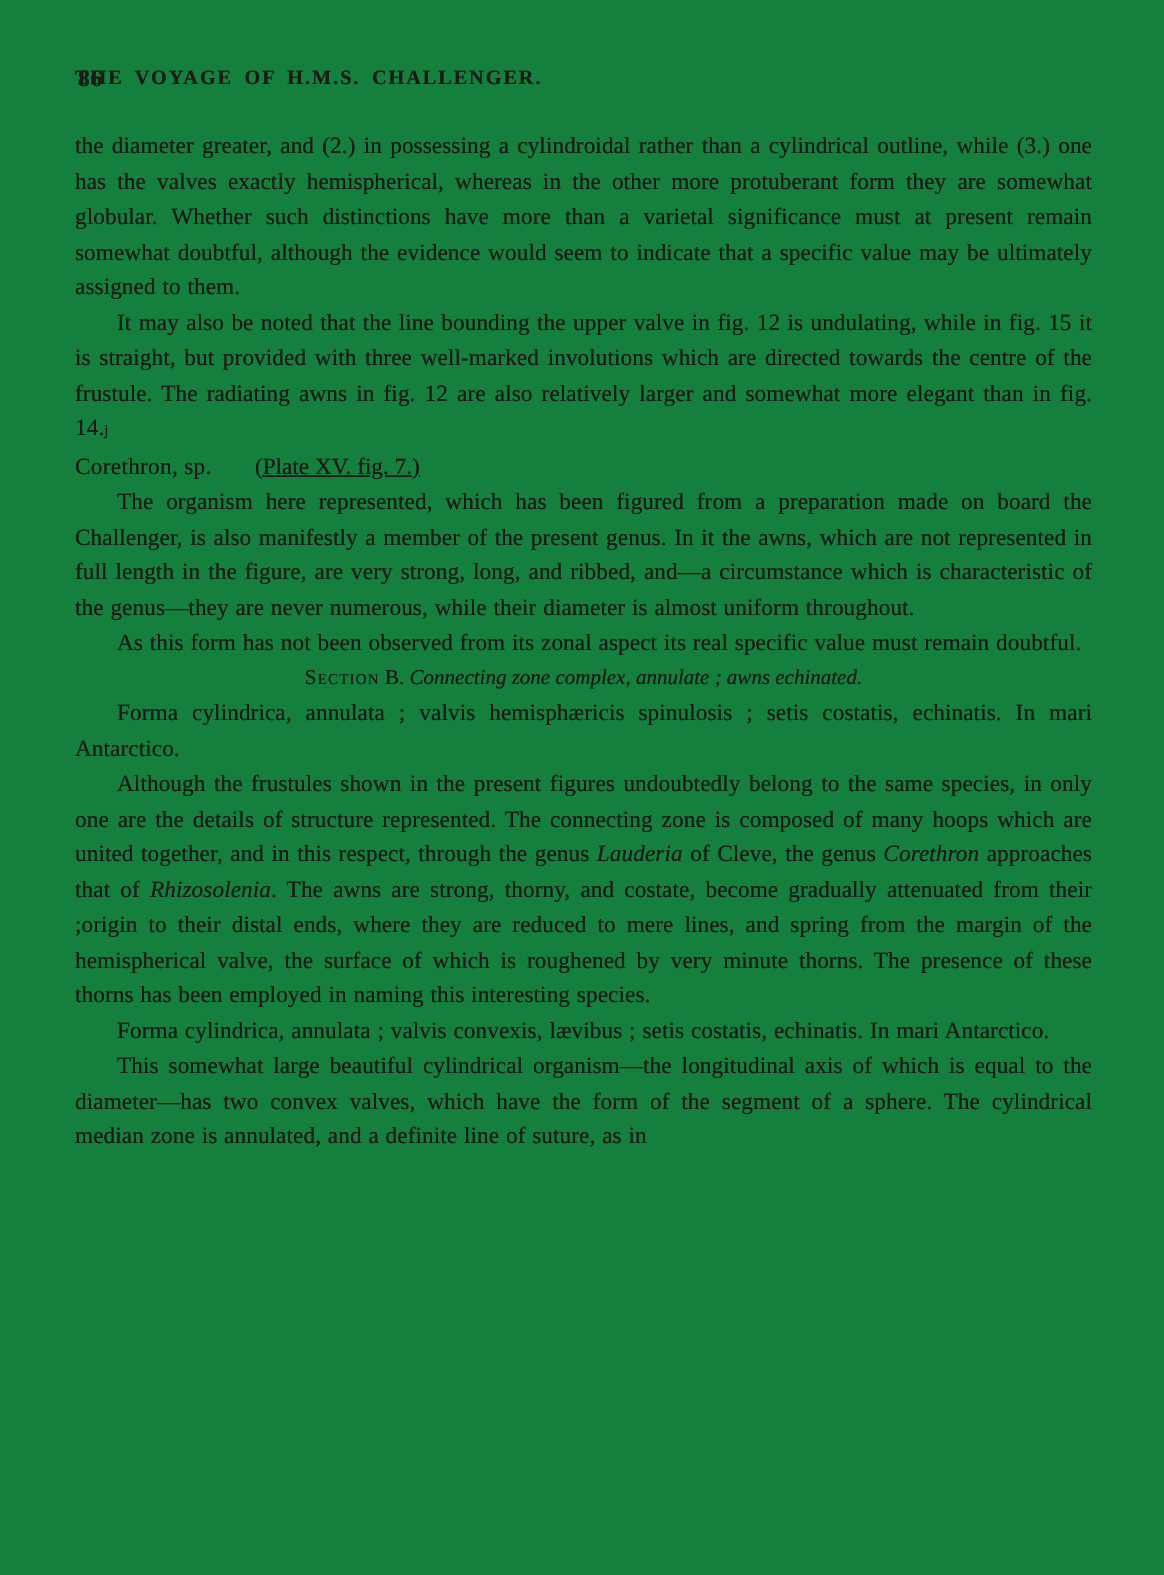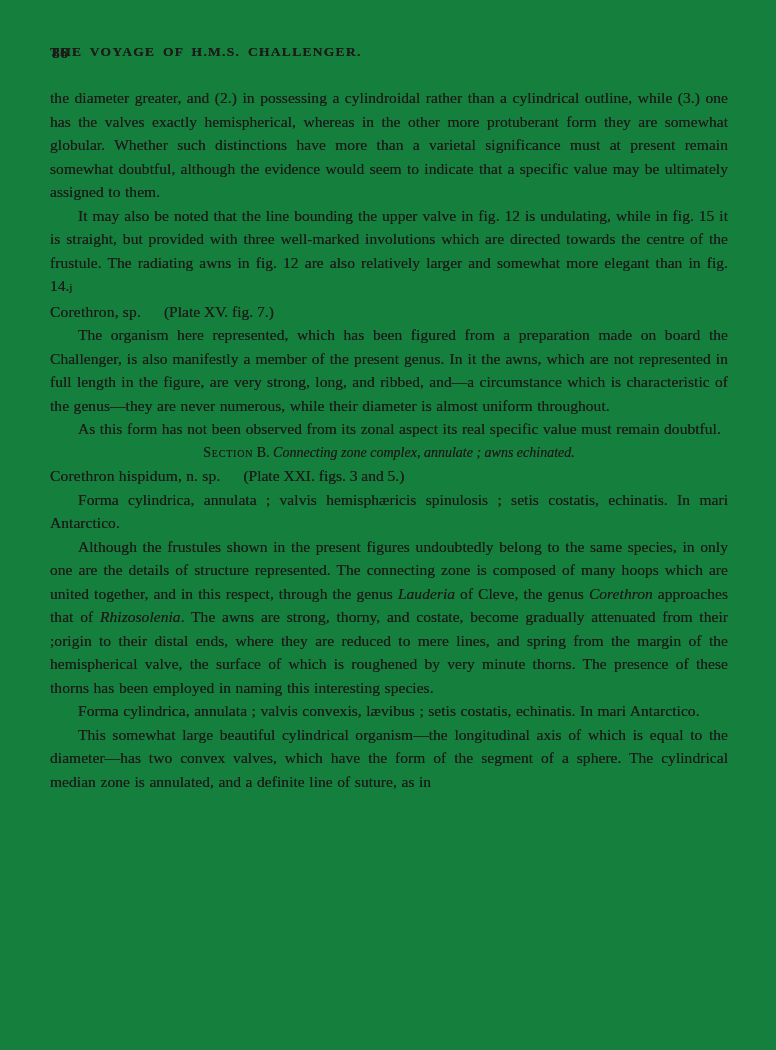--- a/index.html
+++ b/index.html
@@ -51,21 +51,21 @@
   p.indent { text-indent: 28px; }
   
   p.heading {
     margin: 0;
     font-size: 15.5px;
     line-height: 23.5px;
     text-align: left;
     text-shadow: 0 0 0.35px rgba(25,22,20,0.8);
   }
   .species { font-weight: normal; letter-spacing: 0.2px; }
-  .plate { margin-left: 19px; }
+  .plate { margin-left: 25px; text-decoration: underline; }
   
   p.section-head {
     margin: 0;
     font-size: 14px;
     line-height: 23.5px;
     text-align: center;
     text-shadow: 0 0 0.35px rgba(25,22,20,0.8);
   }
   .smallcaps { font-variant: small-caps; letter-spacing: 0.8px; }
   .italic { font-style: italic; }
@@ -98,24 +98,20 @@
       <span class="species">Corethron, sp.</span>
       <span class="plate">(Plate XV. fig. 7.)</span>
     </p>
 
     <p class="body indent mt-after-head">The organism here represented, which has been figured from a preparation made on board the Challenger, is also manifestly a member of the present genus. In it the awns, which are not represented in full length in the figure, are very strong, long, and ribbed, and—a circumstance which is characteristic of the genus—they are never numerous, while their diameter is almost uniform throughout.</p>
 
     <p class="body indent">As this form has not been observed from its zonal aspect its real specific value must remain doubtful.</p>
 
     <p class="section-head mt-section"><span class="smallcaps">Section</span><span> B. </span><span class="italic">Connecting zone complex, annulate ; awns echinated.</span></p>
 
-    <p class="heading mt-hispidum">
-      <span class="species">Corethron hispidum, n. sp.</span>
-      <span class="plate">(Plate XXI. figs. 3 and 5.)</span>
-    </p>
 
     <p class="body indent mt-forma">Forma cylindrica, annulata ; valvis hemisphæricis spinulosis ; setis costatis, echinatis. In mari Antarctico.</p>
 
     <p class="body indent"><span>Although the frustules shown in the present figures undoubtedly belong to the same species, in only one are the details of structure represented. The connecting zone is composed of many hoops which are united together, and in this respect, through the genus </span><span class="italic">Lauderia</span><span> of Cleve, the genus </span><span class="italic">Corethron</span><span> approaches that of </span><span class="italic">Rhizosolenia</span><span>. The awns are strong, thorny, and costate, become gradually attenuated from their ;origin to their distal ends, where they are reduced to mere lines, and spring from the margin of the hemispherical valve, the surface of which is roughened by very minute thorns. The presence of these thorns has been employed in naming this interesting species.</span></p>
 
 
     <p class="body indent mt-forma2">Forma cylindrica, annulata ; valvis convexis, lævibus ; setis costatis, echinatis. In mari Antarctico.</p>
 
     <p class="body indent">This somewhat large beautiful cylindrical organism—the longitudinal axis of which is equal to the diameter—has two convex valves, which have the form of the segment of a sphere. The cylindrical median zone is annulated, and a definite line of suture, as in</p>
 

